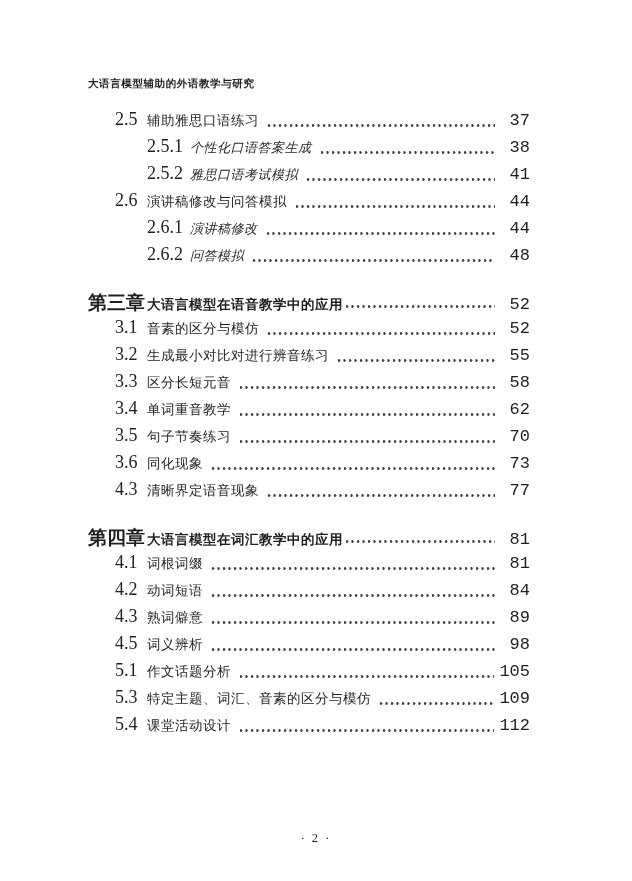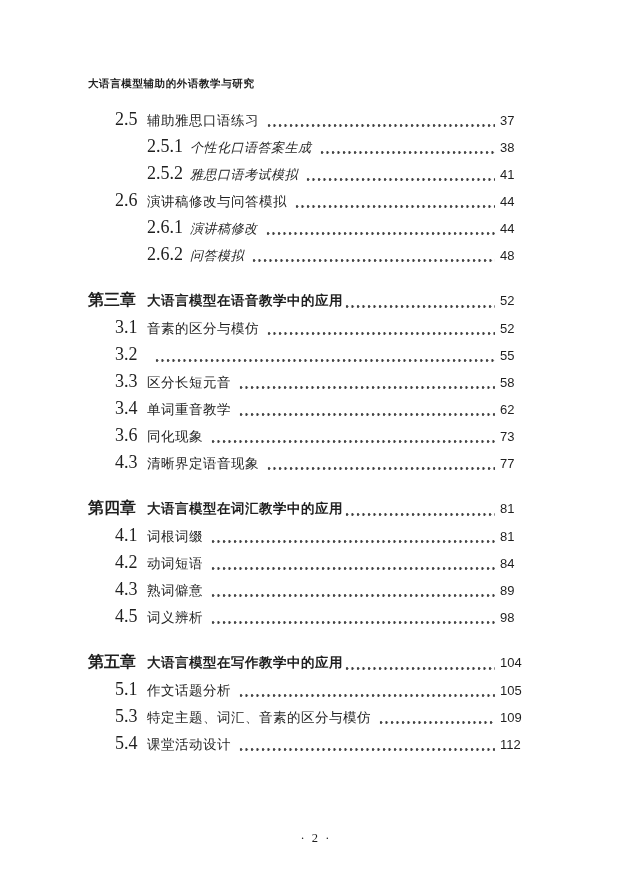--- a/index.html
+++ b/index.html
@@ -55,21 +55,21 @@
     flex: none;
     display: inline-block;
     font-family: "Liberation Serif", "DejaVu Serif", serif;
     font-style: normal;
     font-weight: normal;
     font-size: 18px;
   }
   .chapter .num {
     font-family: Liberation Sans, sans-serif;
     font-weight: bold;
-    font-size: 16px;
+    font-size: 19px;
     width: 59px;
   }
   .section .num { width: 32px; }
   .subsection .num { width: 43px; }
   .title {
     flex: none;
     letter-spacing: 0.5px;
   }
   .leader {
     flex: 1 1 auto;
@@ -78,25 +78,25 @@
     margin: 0 5px 8px 8px;
     background-image: radial-gradient(circle at 2px 2.5px, #3c3c3c 1.05px, rgba(0,0,0,0) 1.5px);
     background-size: 5.5px 5px;
     background-repeat: repeat-x;
     min-width: 20px;
   }
   .chapter .leader { margin-left: 2px; }
   .page-num {
     flex: none;
     min-width: 30px;
-    text-align: left;
-    font-family: Liberation Sans, sans-serif;
+    text-align: right;
+    font-family: Liberation Mono, monospace;
     font-style: normal;
     font-weight: normal;
-    font-size: 13px;
+    font-size: 17px;
   }
   .footer {
     position: absolute;
     left: 0;
     top: 831px;
     width: 100%;
     text-align: center;
     font-size: 12.5px;
     letter-spacing: 2px;
   }
@@ -150,34 +150,41 @@
     <span class="page-num">52</span>
   </div>
     <div class="row section">
     <span class="num">3.1</span>
     <span class="title">音素的区分与模仿</span>
     <span class="leader"></span>
     <span class="page-num">52</span>
   </div>
     <div class="row section">
     <span class="num">3.2</span>
+    <span class="title">生成最小对比对进行辨音练习</span>
     <span class="leader"></span>
     <span class="page-num">55</span>
   </div>
     <div class="row section">
     <span class="num">3.3</span>
     <span class="title">区分长短元音</span>
     <span class="leader"></span>
     <span class="page-num">58</span>
   </div>
     <div class="row section">
     <span class="num">3.4</span>
     <span class="title">单词重音教学</span>
     <span class="leader"></span>
     <span class="page-num">62</span>
+  </div>
+    <div class="row section">
+    <span class="num">3.5</span>
+    <span class="title">句子节奏练习</span>
+    <span class="leader"></span>
+    <span class="page-num">70</span>
   </div>
     <div class="row section">
     <span class="num">3.6</span>
     <span class="title">同化现象</span>
     <span class="leader"></span>
     <span class="page-num">73</span>
   </div>
     <div class="row section">
     <span class="num">4.3</span>
     <span class="title">清晰界定语音现象</span>
@@ -207,26 +214,20 @@
     <span class="title">熟词僻意</span>
     <span class="leader"></span>
     <span class="page-num">89</span>
   </div>
     <div class="row section">
     <span class="num">4.5</span>
     <span class="title">词义辨析</span>
     <span class="leader"></span>
     <span class="page-num">98</span>
   </div>
-    <div class="row chapter">
-    <span class="num">第五章</span>
-    <span class="title">大语言模型在写作教学中的应用</span>
-    <span class="leader"></span>
-    <span class="page-num">104</span>
-  </div>
     <div class="row section">
     <span class="num">5.1</span>
     <span class="title">作文话题分析</span>
     <span class="leader"></span>
     <span class="page-num">105</span>
   </div>
     <div class="row section">
     <span class="num">5.3</span>
     <span class="title">特定主题、词汇、音素的区分与模仿</span>
     <span class="leader"></span>

